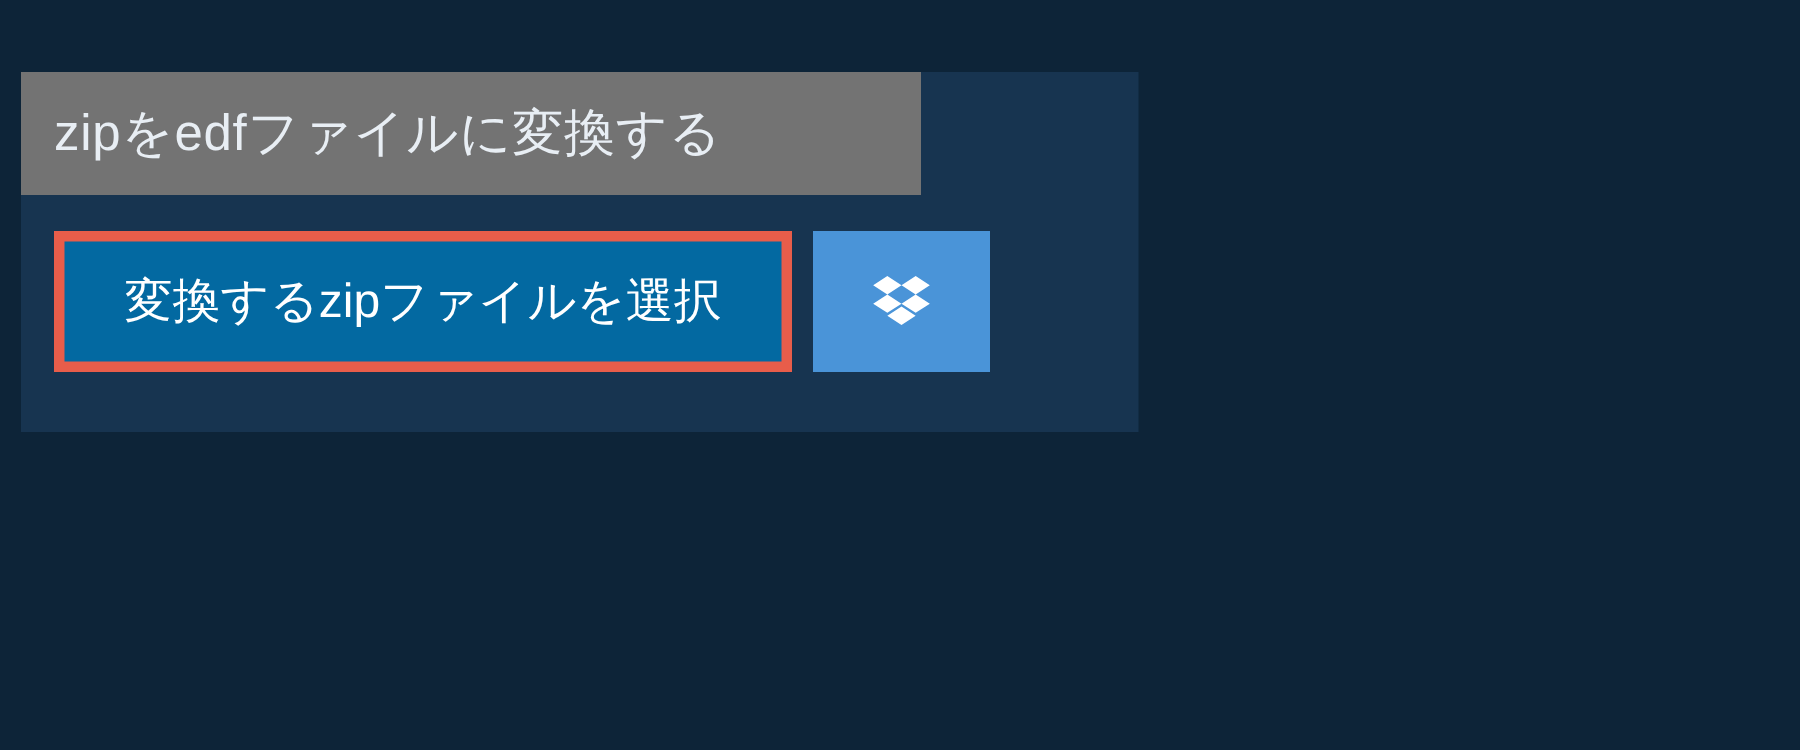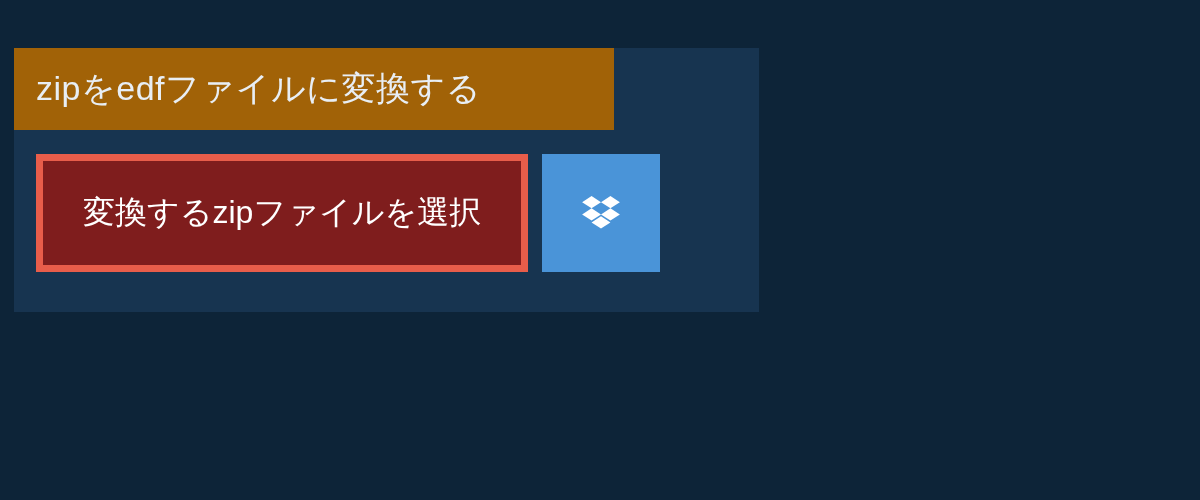--- a/index.html
+++ b/index.html
@@ -15,39 +15,39 @@
       overflow: hidden;
     }
     .panel {
       background-color: #173450;
       margin-top: 48px;
       margin-left: 14px;
       width: 745px;
       padding-bottom: 40px;
     }
     .title-bar {
-      background-color: #a16207;
+      background-color: #737373;
       padding: 18px 22px;
       width: 600px;
     }
     .title-text {
       color: #e8eef4;
       font-size: 34px;
       font-weight: 400;
       letter-spacing: 0.5px;
     }
     .button-row {
       display: flex;
       gap: 14px;
       padding: 24px 22px 0 22px;
     }
     .select-button {
-      background-color: #7f1d1d;
+      background-color: #0369a1;
       border: 7px solid #e85d4a;
-      padding: 30px 40px;
+      padding: 18px 40px;
       cursor: pointer;
       display: flex;
       align-items: center;
       justify-content: center;
     }
     .select-button-text {
       color: #ffffff;
       font-size: 32px;
       font-weight: 400;
     }

